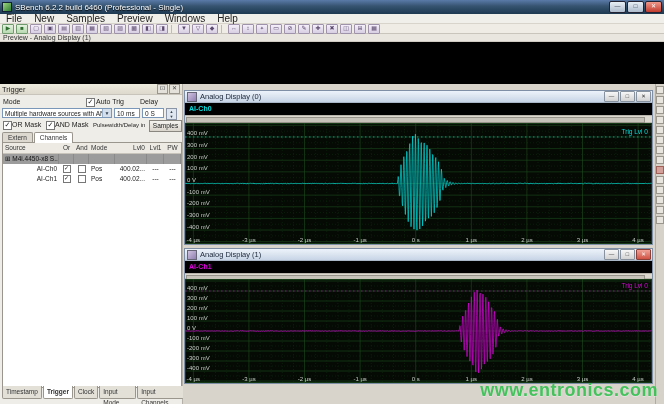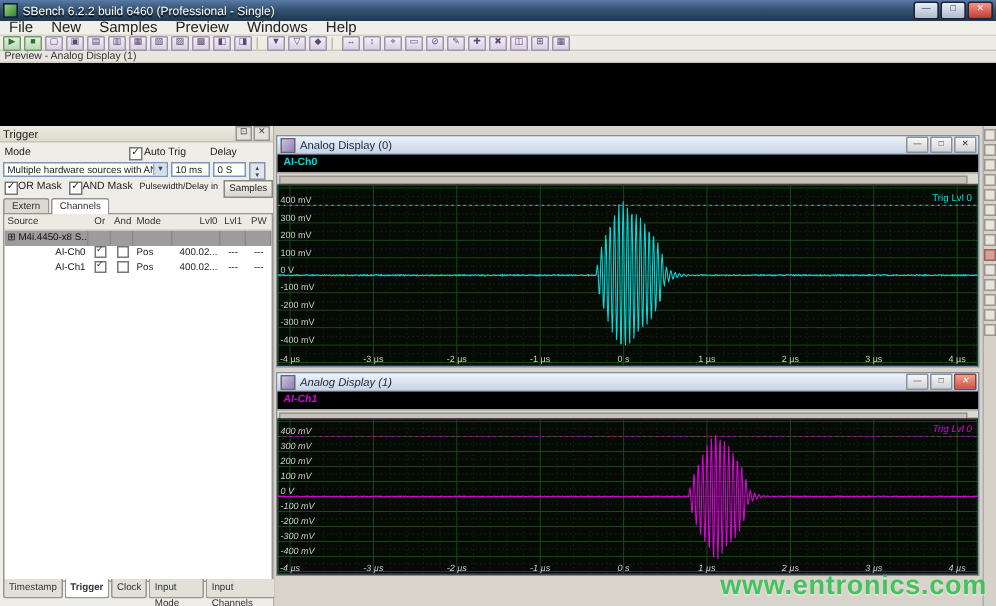--- a/index.html
+++ b/index.html
@@ -344,21 +344,21 @@
               <text x="286.3154761904762" y="118.5" fill="#c9cfc9" font-size="6" text-anchor="middle">1 µs</text>
               <text x="341.91071428571433" y="118.5" fill="#c9cfc9" font-size="6" text-anchor="middle">2 µs</text>
               <text x="397.50595238095235" y="118.5" fill="#c9cfc9" font-size="6" text-anchor="middle">3 µs</text>
               <text x="453.1011904761905" y="118.5" fill="#c9cfc9" font-size="6" text-anchor="middle">4 µs</text>
             </g>
             <text x="463" y="10.961538461538462" fill="#00dcdc" font-size="6.5" text-anchor="end">Trig Lvl 0</text>
           </svg>
       </div>
     </div>
 
-    <div class="mdi" style="top:164px;height:136px;font-style:italic;">
+    <div class="mdi" style="top:164px;height:136px;">
       <div class="mdi-title">
         <span class="mdi-icon"></span>
         <span class="t">Analog Display (1)</span>
         <span class="mbtn">—</span>
         <span class="mbtn">□</span>
         <span class="mbtn close-red">✕</span>
       </div>
       <div class="mdi-channel">
         <span id="ch1" style="color: rgb(220, 0, 220);">AI-Ch1</span>
       </div>

